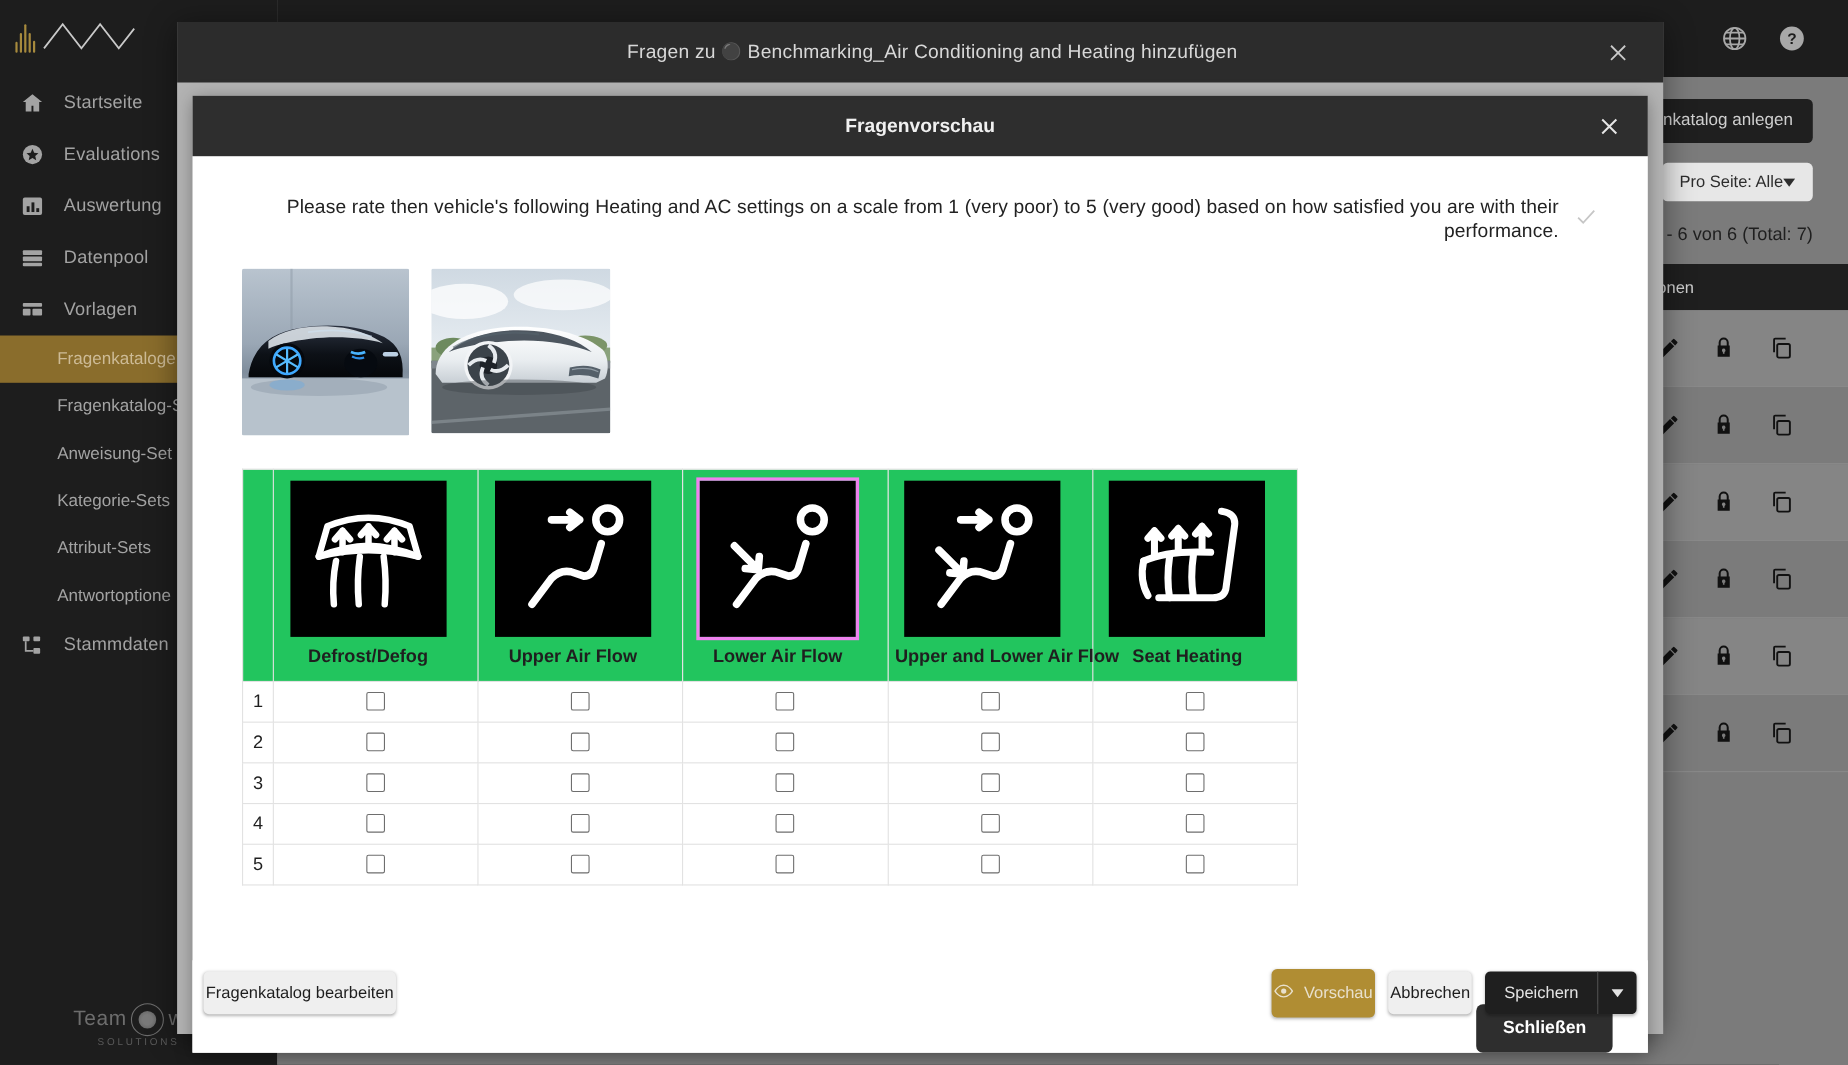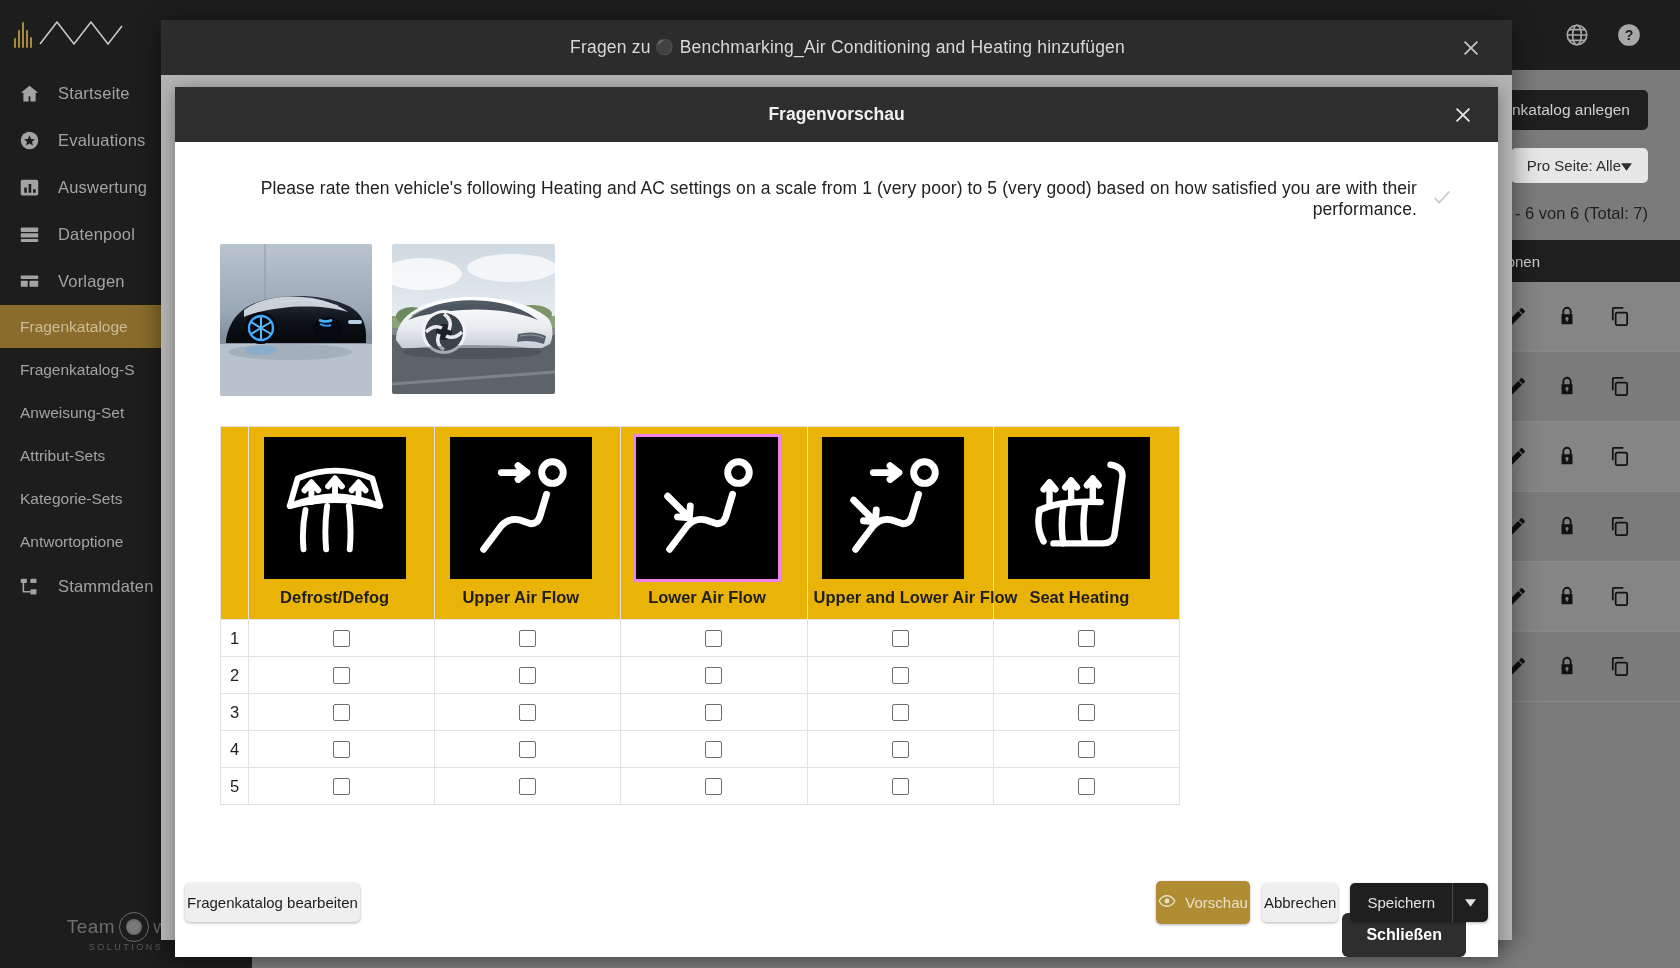--- a/index.html
+++ b/index.html
@@ -34,21 +34,21 @@
 
   .nav-item {
     height: 47px; display: flex; align-items: center;
     padding-left: 18px; gap: 18px;
     font-size: 16.5px; color: #a3a3a3; letter-spacing: .2px;
     white-space: nowrap;
   }
   .nav-item .nav-ico { width: 22px; height: 22px; display:flex; align-items:center; justify-content:center; color:#a3a3a3; flex:0 0 22px;}
   .sub-item {
     height: 43px; display: flex; align-items: center;
-    padding-left: 20px; font-size: 15.5px; color: #a3a3a3;
+    padding-left: 52px; font-size: 15.5px; color: #a3a3a3;
     white-space: nowrap;
   }
   .sub-item.active { background: #8a6d2c; color: #cdbb96; }
 
   .footer-logo {
     position: absolute; bottom: 26px; left: 0; width: 252px;
     display: flex; align-items: center; justify-content: center;
     gap: 4px; color: #6d6d6d; font-size: 19px; letter-spacing: .5px;
   }
   .footer-logo .ring {
@@ -173,21 +173,21 @@
   .img-a { width: 152px; height: 152px; }
   .img-b { width: 163px; height: 150px; }
 
   
   .matrix { margin-top: 30px; border: 1px solid #dcdcdc; border-bottom: none;
             width: 960px; border-collapse: collapse; table-layout: fixed; }
   .matrix td, .matrix th { border: 1px solid #e2e2e2; }
   .matrix .rowlabel-col { width: 28px; }
   .matrix .hdr-cell {
     padding: 10px 20px 12px 6px; text-align: center; vertical-align: bottom;
-    background: #eab308; border-bottom: 1px solid #e2e2e2;
+    background: #22c55e; border-bottom: 1px solid #e2e2e2;
   }
   .opt-icon-box {
     width: 142px; height: 142px; background: #000; margin: 0 auto;
     display: flex; align-items: center; justify-content: center;
   }
   .opt-icon-box.selected { outline: 3px solid #ee82ee; outline-offset: 0; }
   .opt-label { font-size: 16.5px; color: #1f1f1f; margin-top: 9px; white-space: nowrap; }
   .matrix .rl { text-align: center; font-size: 16.5px; color: #1f1f1f; height: 37px; }
   .matrix .cb-cell { text-align: center; height: 37px; }
   .cbox {
@@ -284,24 +284,24 @@
       <div class="sub-item active">
         <span>Fragenkataloge</span>
       </div>
       <div class="sub-item">
         <span>Fragenkatalog-S</span>
       </div>
       <div class="sub-item">
         <span>Anweisung-Set</span>
       </div>
       <div class="sub-item">
+        <span>Kategorie-Sets</span>
+      </div>
+      <div class="sub-item">
         <span>Attribut-Sets</span>
-      </div>
-      <div class="sub-item">
-        <span>Kategorie-Sets</span>
       </div>
       <div class="sub-item">
         <span>Antwortoptione</span>
       </div>
 
       <div class="nav-item">
         <span class="nav-ico">
           <svg width="21" height="21" viewBox="0 0 24 24" fill="currentColor">
               <rect x="2" y="3" width="7" height="5" rx="1"></rect>
               <rect x="13" y="3" width="7" height="5" rx="1"></rect>

